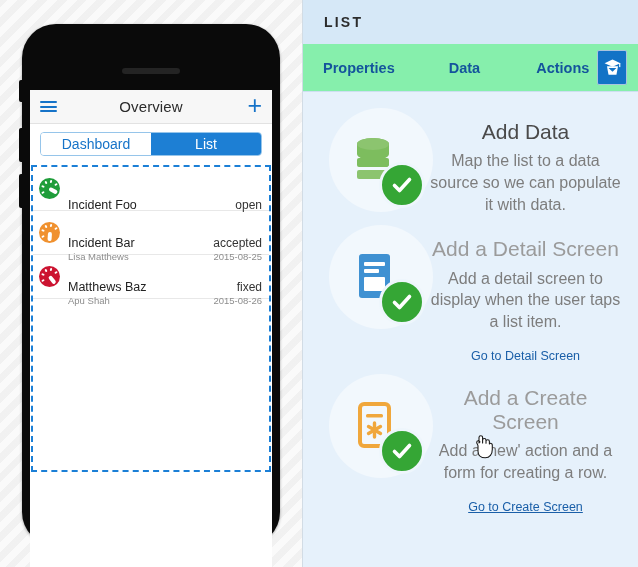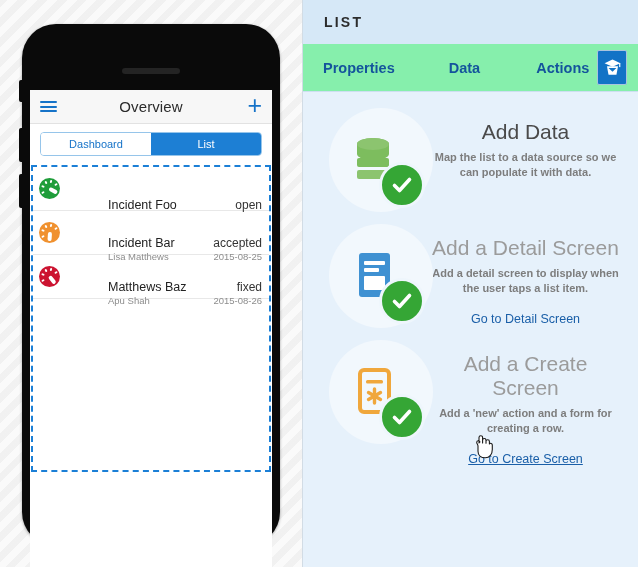--- a/index.html
+++ b/index.html
@@ -139,21 +139,21 @@
     height: 22px;
     border: 1px solid #96c5ea;
     border-radius: 4px;
     overflow: hidden;
   }
   .seg {
     flex: 1;
     display: flex;
     align-items: center;
     justify-content: center;
-    font-size: 11px;
+    font-size: 14px;
     cursor: pointer;
     background: #ffffff;
     color: #1673c8;
   }
   .seg.active {
     background: #1d7fd4;
     color: #ffffff;
   }
 
   
@@ -164,21 +164,20 @@
     height: 307px;
     box-sizing: border-box;
   }
   .list-row {
     display: flex;
     align-items: center;
     padding: 6px 7px 6px 6px;
     border-bottom: 1px solid #e8e8e8;
     box-sizing: border-box;
     height: 44px;
-    gap: 40px;
   }
   .row-icon {
     width: 21px; height: 21px;
     flex: 0 0 21px;
     border-radius: 50%;
     position: relative;
     margin-right: 8px;
   }
   .row-icon .tick {
     position: absolute;
@@ -323,24 +322,23 @@
   }
   .step-heading {
     font-size: 21px;
     color: #4f4f4f;
     margin-bottom: 6px;
     line-height: 1.15;
   }
   .step-heading.done { color: #9b9b9b; }
   .step-heading.first { color: #4a4a4a; }
   .step-desc {
-    font-size: 11px;
+    font-size: 16px;
     color: #7d7d7d;
     line-height: 1.36;
-    font-weight: bold;
   }
   .step-link {
     display: inline-block;
     margin-top: 16px;
     font-size: 12.5px;
     color: #1a5fa8;
     cursor: pointer;
     text-decoration: none;
   }
   .step-link.hovered { text-decoration: underline; }

